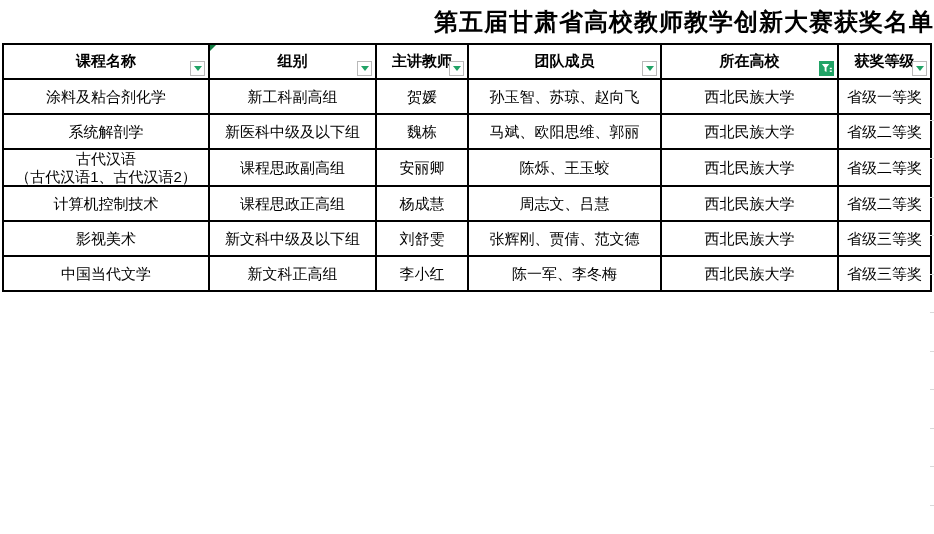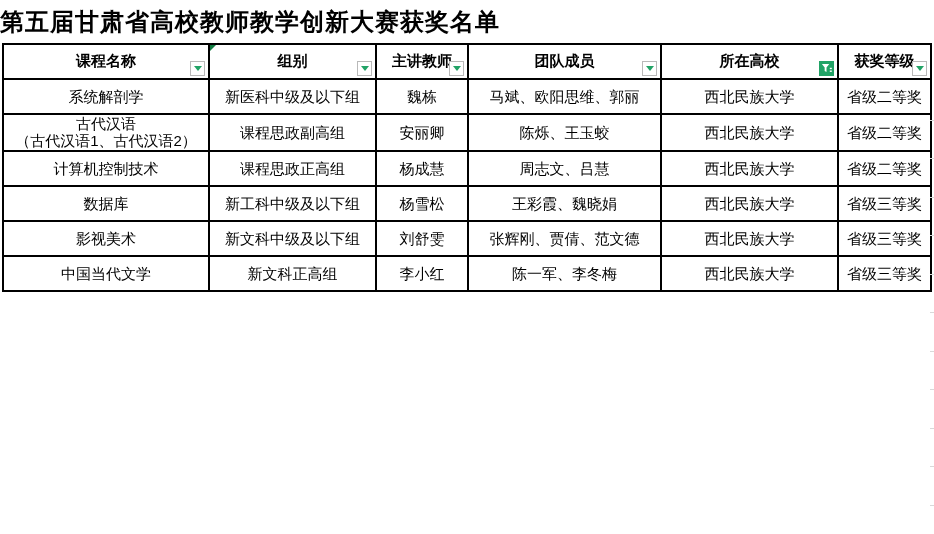--- a/index.html
+++ b/index.html
@@ -1,18 +1,18 @@
 <!DOCTYPE html>
 <html><head>
 <meta charset="utf-8">
 <style>
   html,body{margin:0;padding:0;background:#fff;}
   body{width:934px;height:534px;overflow:hidden;font-family:"Liberation Sans",sans-serif;color:#000;}
   .sheet{position:relative;width:934px;height:534px;background:#fff;}
-  .title-bar{height:43px;display:flex;align-items:center;justify-content:flex-start;}
+  .title-bar{height:43px;display:flex;align-items:center;justify-content:flex-end;}
   .title-text{font-size:24px;font-weight:bold;letter-spacing:1px;}
   table.awards{border-collapse:collapse;table-layout:fixed;margin-left:2px;width:928px;}
   th,td{border:2px solid #000;text-align:center;vertical-align:middle;padding:0 2px;font-size:15px;overflow:hidden;}
   th{font-weight:bold;height:33px;position:relative;}
   td{height:33.2px;white-space:pre-line;line-height:1.15;}
   .filter-btn{position:absolute;right:3px;bottom:2px;width:15px;height:15px;background:#fff;
     border:1px solid #b9b9b9;display:flex;align-items:center;justify-content:center;box-sizing:border-box;cursor:pointer;}
   .tri{width:0;height:0;border-left:4px solid transparent;border-right:4px solid transparent;border-top:5px solid #21a366;display:block;}
   .filter-btn.active{background:#21a366;border:1px solid #21a366;}
   .corner-flag{position:absolute;left:0;top:0;width:0;height:0;
@@ -78,20 +78,28 @@
         <th>
           <span>获奖等级</span>
           <span class="filter-btn">
               <i class="tri"></i>
             </span>
         </th>
       </tr>
     </thead>
     <tbody>
       <tr>
+        <td>涂料及粘合剂化学</td>
+        <td>新工科副高组</td>
+        <td>贺媛</td>
+        <td>孙玉智、苏琼、赵向飞</td>
+        <td>西北民族大学</td>
+        <td>省级一等奖</td>
+      </tr>
+      <tr>
         <td>系统解剖学</td>
         <td>新医科中级及以下组</td>
         <td>魏栋</td>
         <td>马斌、欧阳思维、郭丽</td>
         <td>西北民族大学</td>
         <td>省级二等奖</td>
       </tr>
       <tr>
         <td>古代汉语
 （古代汉语1、古代汉语2）</td>
@@ -101,28 +109,20 @@
         <td>西北民族大学</td>
         <td>省级二等奖</td>
       </tr>
       <tr>
         <td>计算机控制技术</td>
         <td>课程思政正高组</td>
         <td>杨成慧</td>
         <td>周志文、吕慧</td>
         <td>西北民族大学</td>
         <td>省级二等奖</td>
-      </tr>
-      <tr>
-        <td>数据库</td>
-        <td>新工科中级及以下组</td>
-        <td>杨雪松</td>
-        <td>王彩霞、魏晓娟</td>
-        <td>西北民族大学</td>
-        <td>省级三等奖</td>
       </tr>
       <tr>
         <td>影视美术</td>
         <td>新文科中级及以下组</td>
         <td>刘舒雯</td>
         <td>张辉刚、贾倩、范文德</td>
         <td>西北民族大学</td>
         <td>省级三等奖</td>
       </tr>
       <tr>

